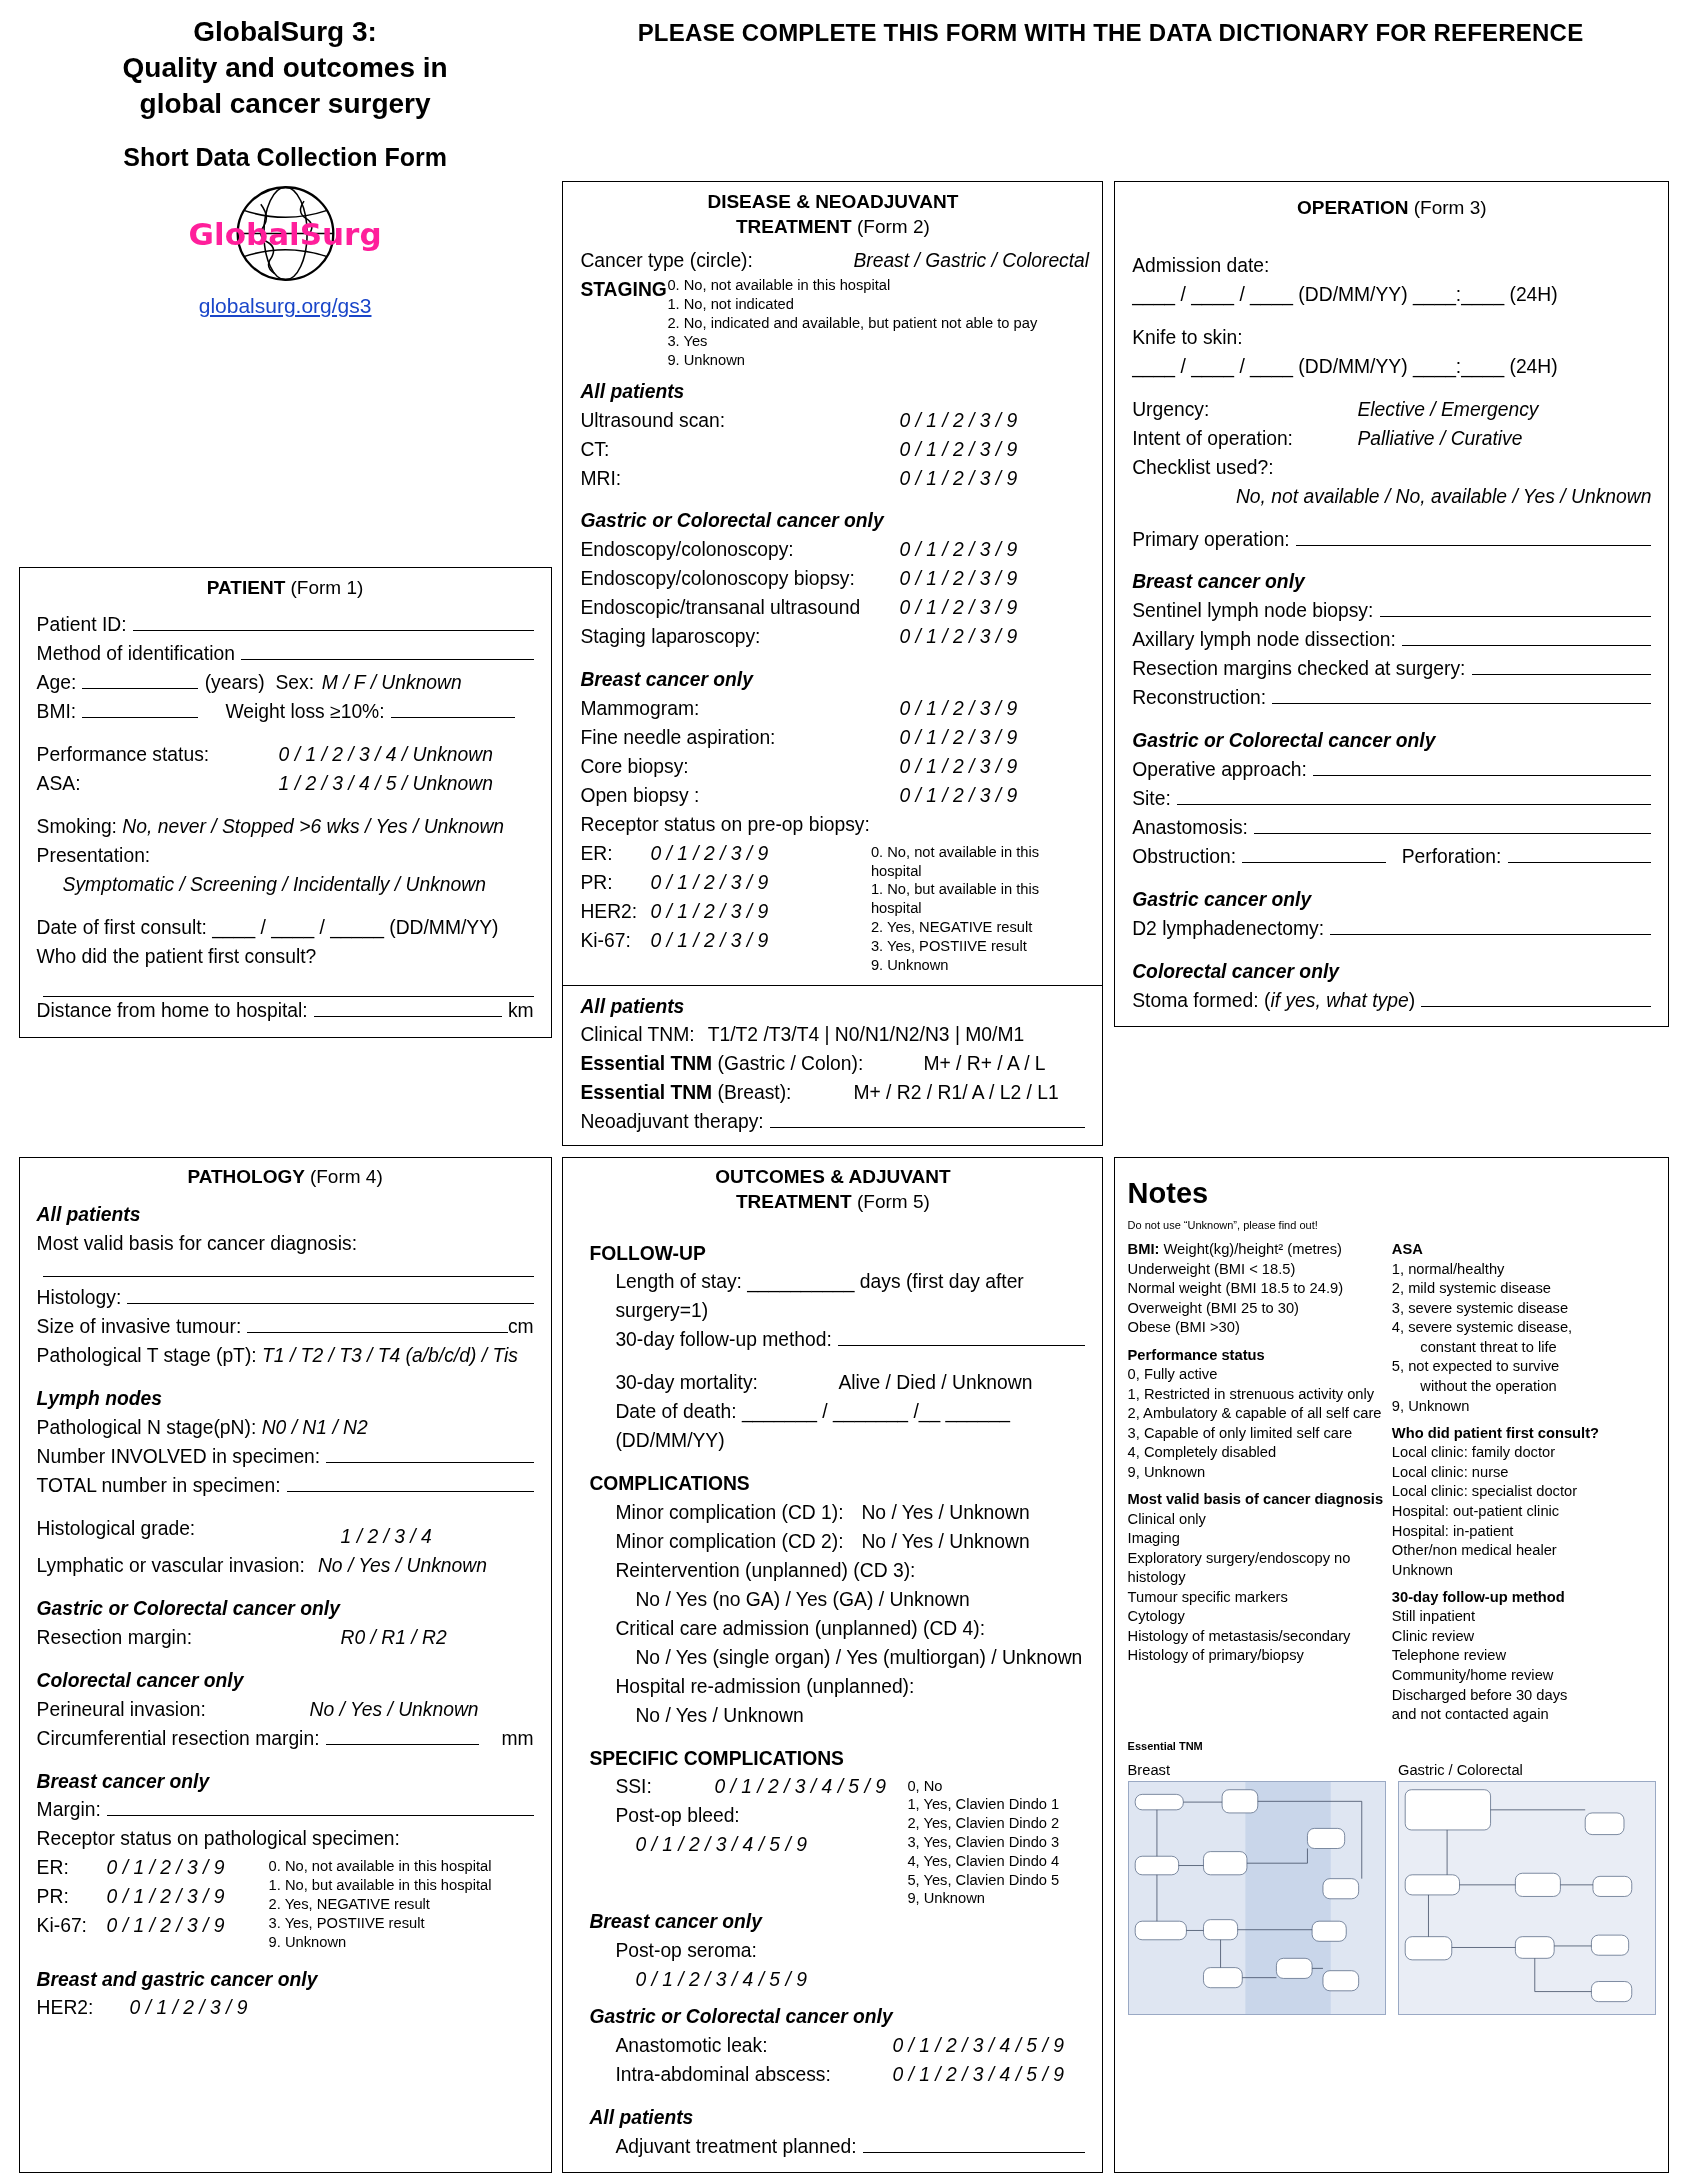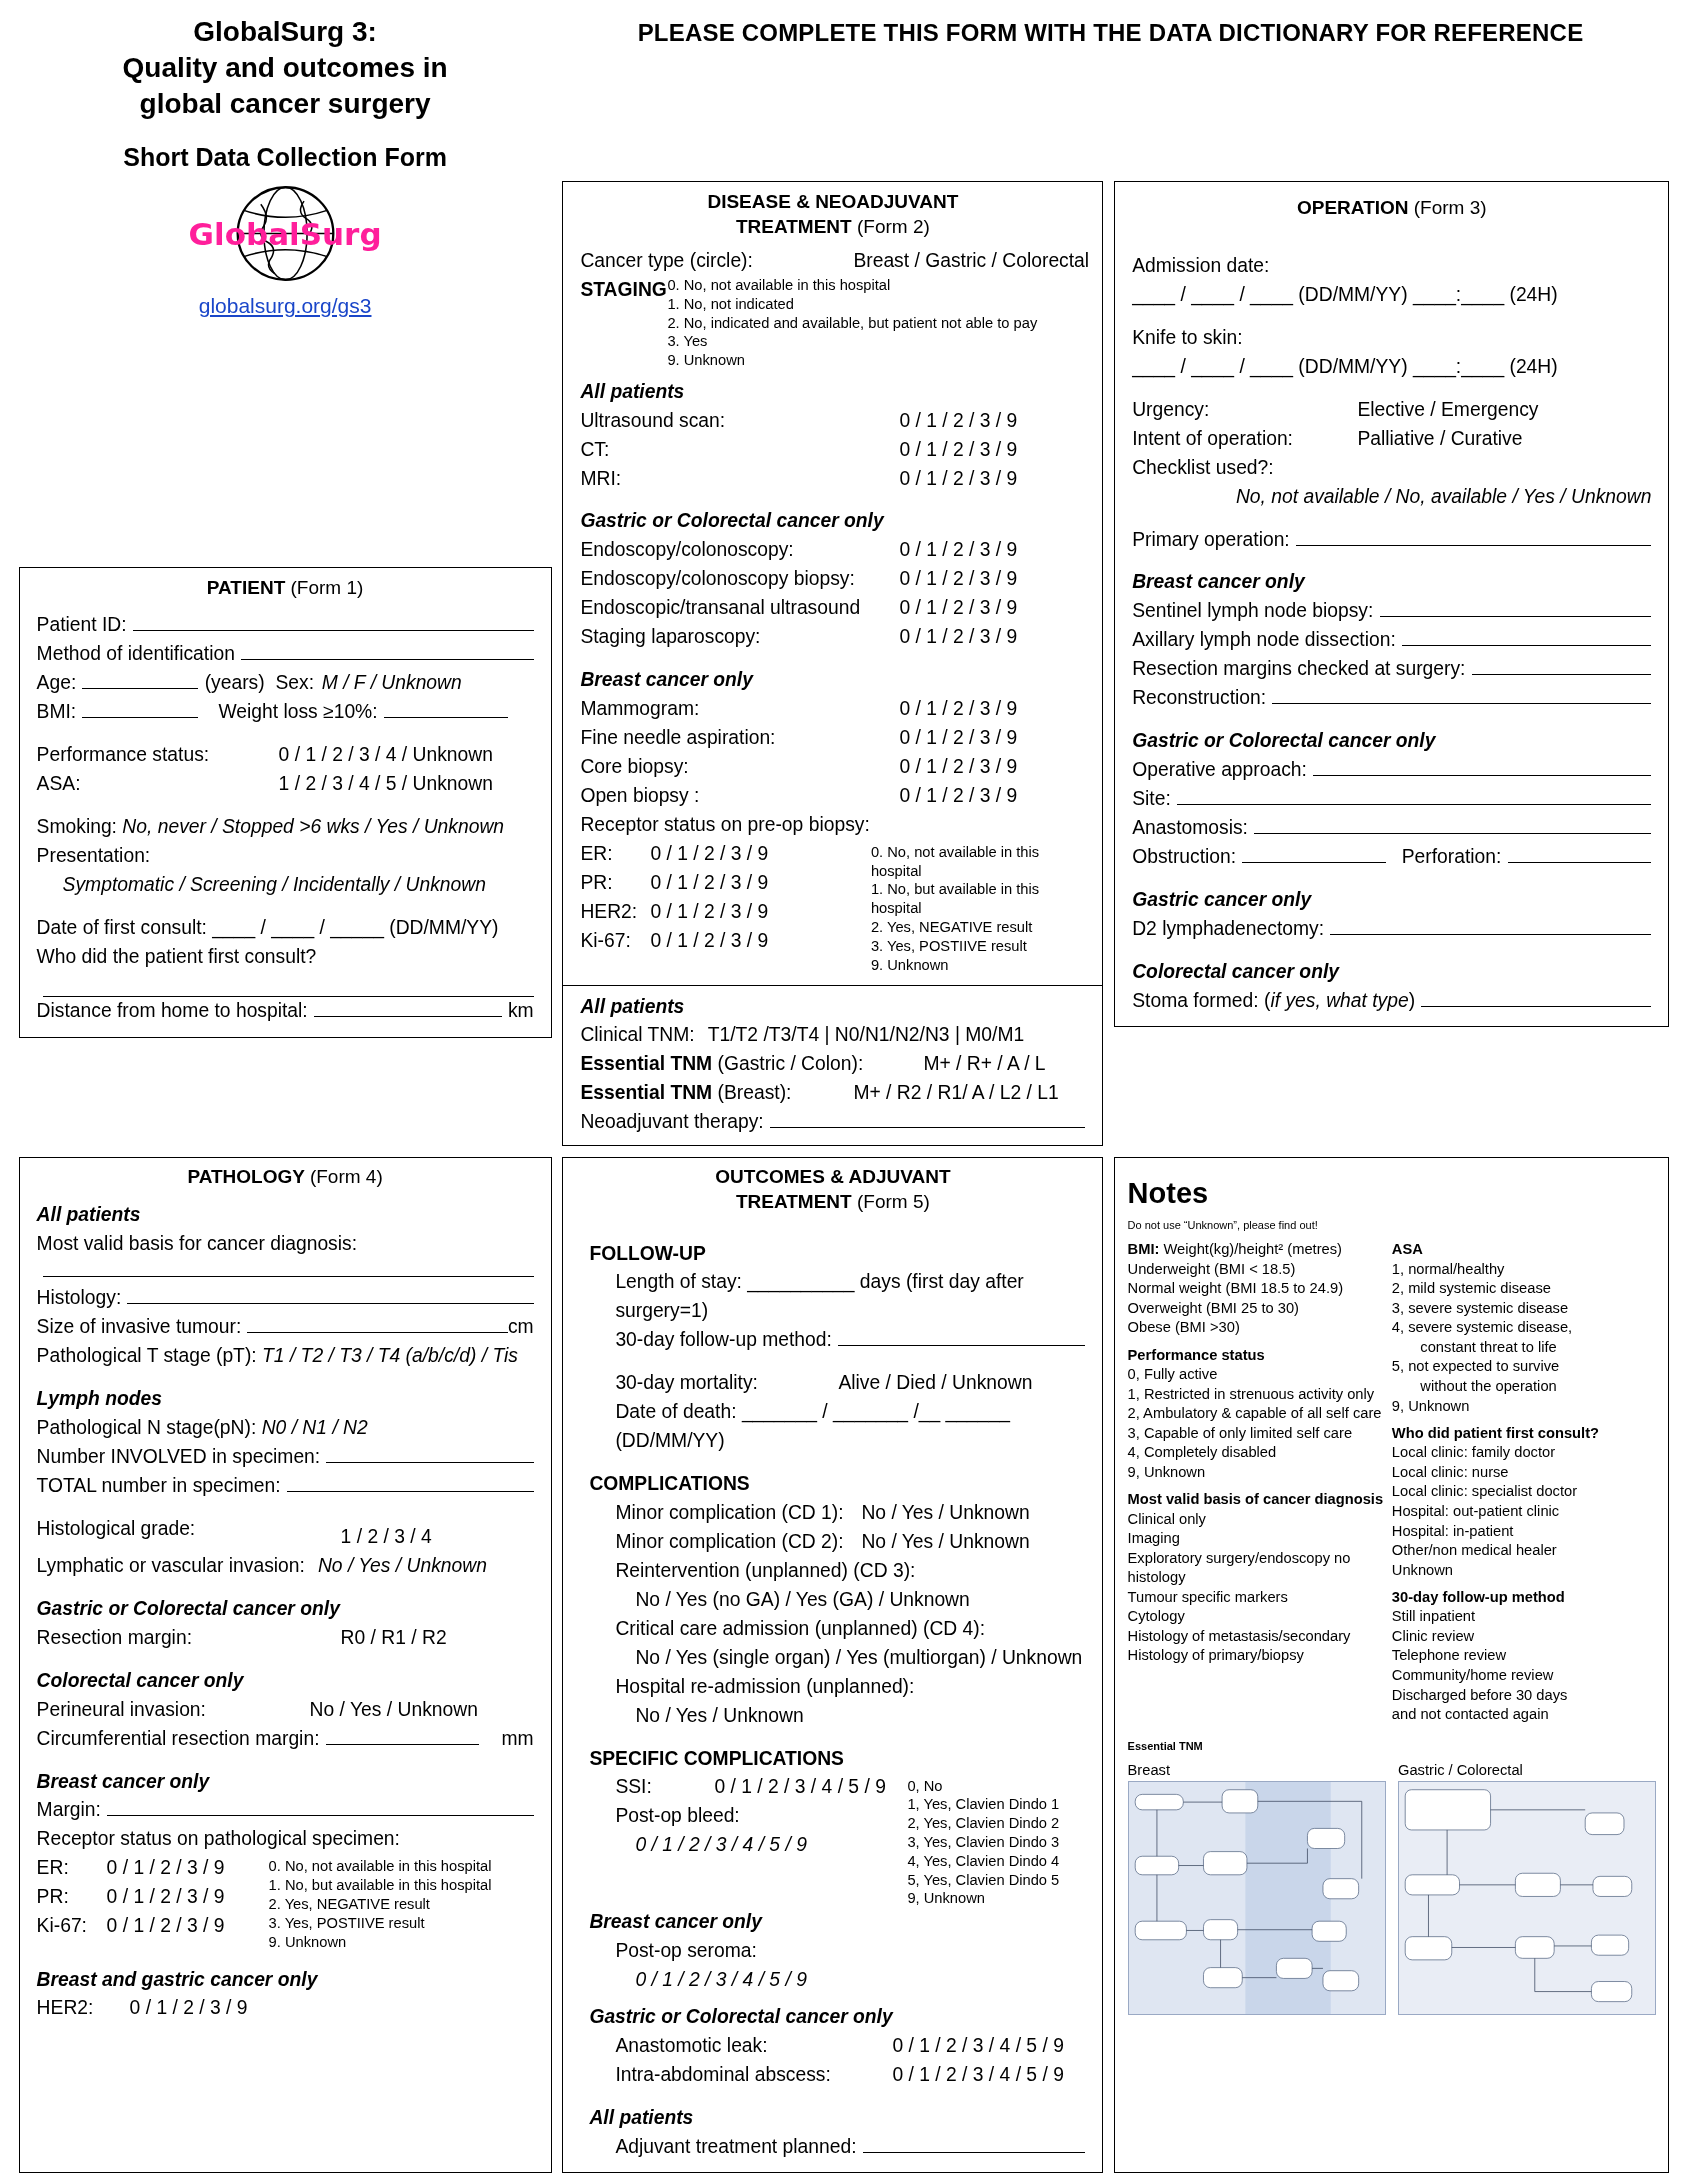--- a/index.html
+++ b/index.html
@@ -25,21 +25,21 @@
   .bi{font-weight:bold;font-style:italic;}
   .b{font-weight:bold;}
   .sm{font-size:14.7px;line-height:1.28;}
   .sp{height:14px;}
   .sp-s{height:7.7px;}
   .lineitem{display:flex;align-items:baseline;}
   .lineitem .lbl{white-space:nowrap;}
   .fill{flex:1;border-bottom:1.2px solid #000;height:17px;margin-left:6.2px;}
   .optline{display:flex;}
   .optline .nm{flex:1;}
-  .optline .vals{white-space:nowrap;}
+  .optline .vals{font-style:italic;white-space:nowrap;}
   .tright{text-align:right;}
 
   
   #top{align-items:flex-start;}
   .col-left{width:533px;}
   .col-mid{width:541px;}
   .col-right{flex:1;}
   .patientbox{margin-top:14px;}
   .twocol-notes{display:flex;gap:0;}
   .notes-col{flex:1;font-size:14.7px;line-height:1.33;}
@@ -105,21 +105,21 @@
           <div class="lineitem">
             <span class="lbl">Age:</span>
             <span class="fill" style="max-width:116px;"></span>
             <span class="lbl" style="margin-left:6.2px;">(years)</span>
             <span class="lbl" style="margin-left:10.8px;">Sex:</span>
             <span class="lbl it" style="margin-left:7.7px;">M  /  F  /  Unknown</span>
           </div>
           <div class="lineitem">
             <span class="lbl">BMI:</span>
             <span class="fill" style="max-width:116px;"></span>
-            <span class="lbl" style="margin-left:20px;">Weight loss ≥10%:</span>
+            <span class="lbl" style="margin-left:27px;">Weight loss ≥10%:</span>
             <span class="fill" style="max-width:124px;"></span>
           </div>
           <div class="sp"></div>
           <div class="optline">
             <span class="nm">Performance status:</span>
             <span class="vals" style="width:255px;">0 / 1 / 2 / 3 / 4  / Unknown</span>
           </div>
           <div class="optline">
             <span class="nm">ASA:</span>
             <span class="vals" style="width:255px;">1 / 2 / 3 / 4 / 5  / Unknown</span>

